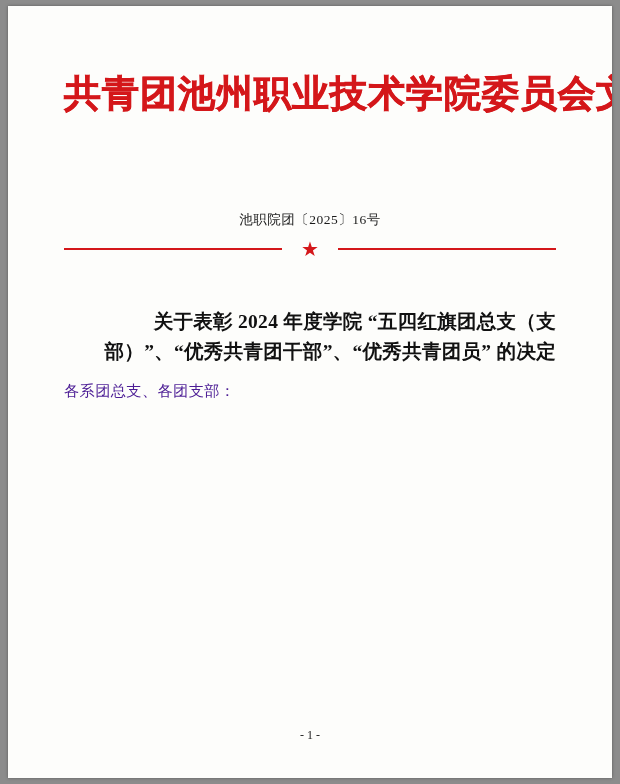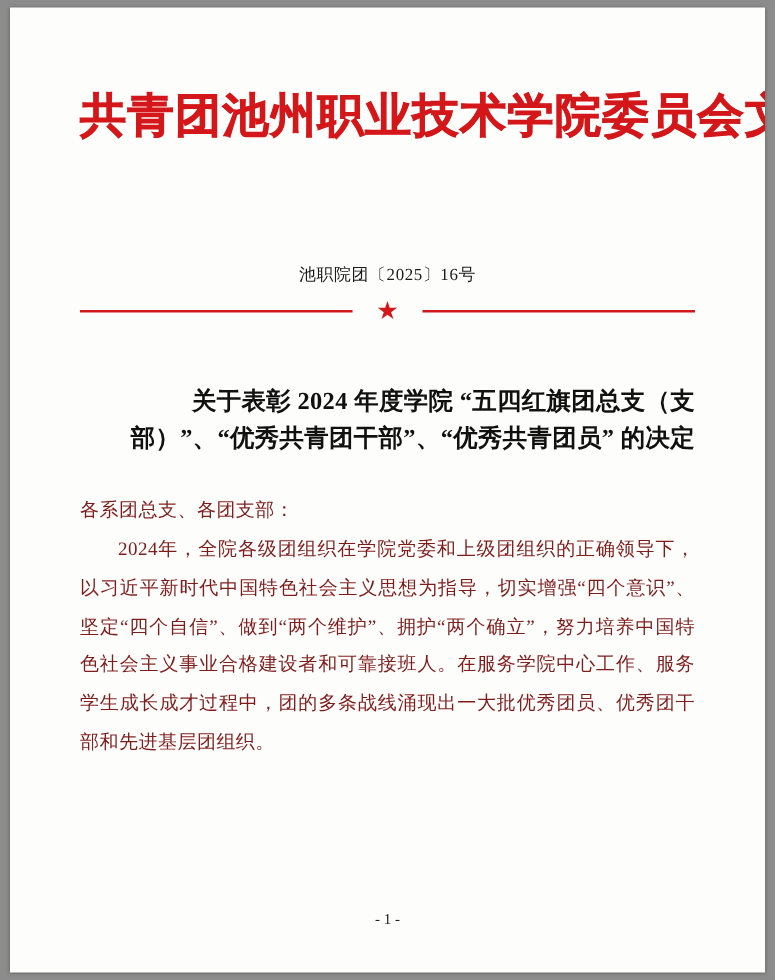--- a/index.html
+++ b/index.html
@@ -95,24 +95,23 @@
     letter-spacing: 0.3px;
     margin-top: 36px;
   }
   .body-text {
     position: absolute;
     left: 0;
     top: 370px;
     width: 492px;
     font-size: 15.2px;
     line-height: 2.03;
-    color: #7f1d1d;
+    color: #4c1d95;
     text-align: justify;
     letter-spacing: 0.4px;
-    margin-top: 18px;
   }
   .body-text p {
     margin: 0;
   }
   .p-indent {
     text-indent: 2em;
   }
   .page-num {
     position: absolute;
     left: 0;
@@ -136,19 +135,18 @@
     <div class="rule-wrap">
       <div class="rule-line rule-left"></div>
       <div class="star">★</div>
       <div class="rule-line rule-right"></div>
     </div>
 
     <div class="subject">关于表彰 2024 年度学院 “五四红旗团总支（支部）”、“优秀共青团干部”、“优秀共青团员” 的决定</div>
 
     <div class="body-text">
       <p>各系团总支、各团支部：</p>
-      <p class="p-indent">2024年，全院各级团组织在学院党委和上级团组织的正确领导下，以习近平新时代中国特色社会主义思想为指导，切实增强“四个意识”、坚定“四个自信”、做到“两个维护”、拥护“两个确立”，努力培养中国特色社会主义事业合格建设者和可靠接班人。在服务学院中心工作、服务学生成长成才过程中，团的多条战线涌现出一大批优秀团员、优秀团干部和先进基层团组织。</p>
     </div>
 
     <div class="page-num">- 1 -</div>
 
   </div>
 </div>
 
 </body></html>

